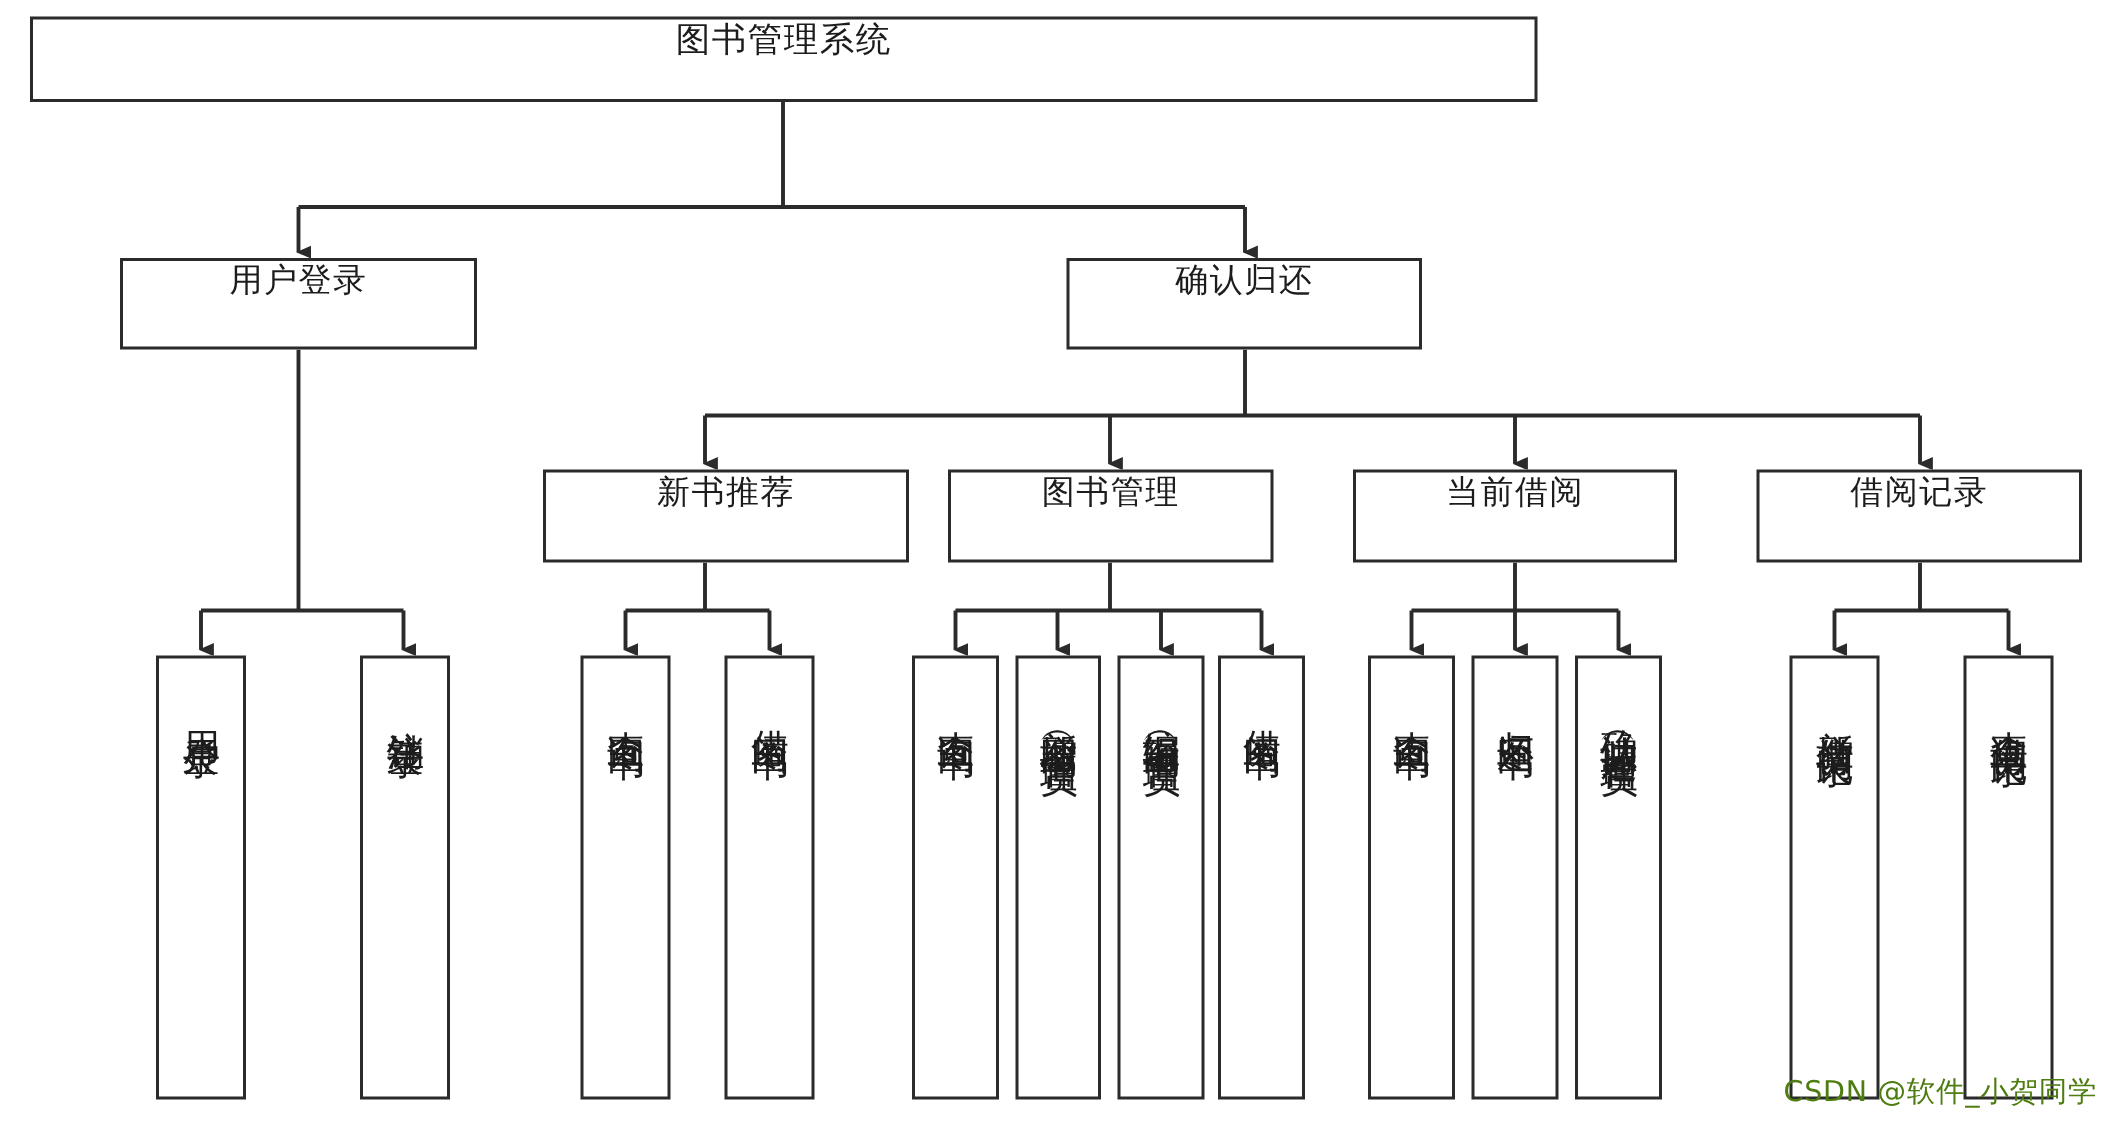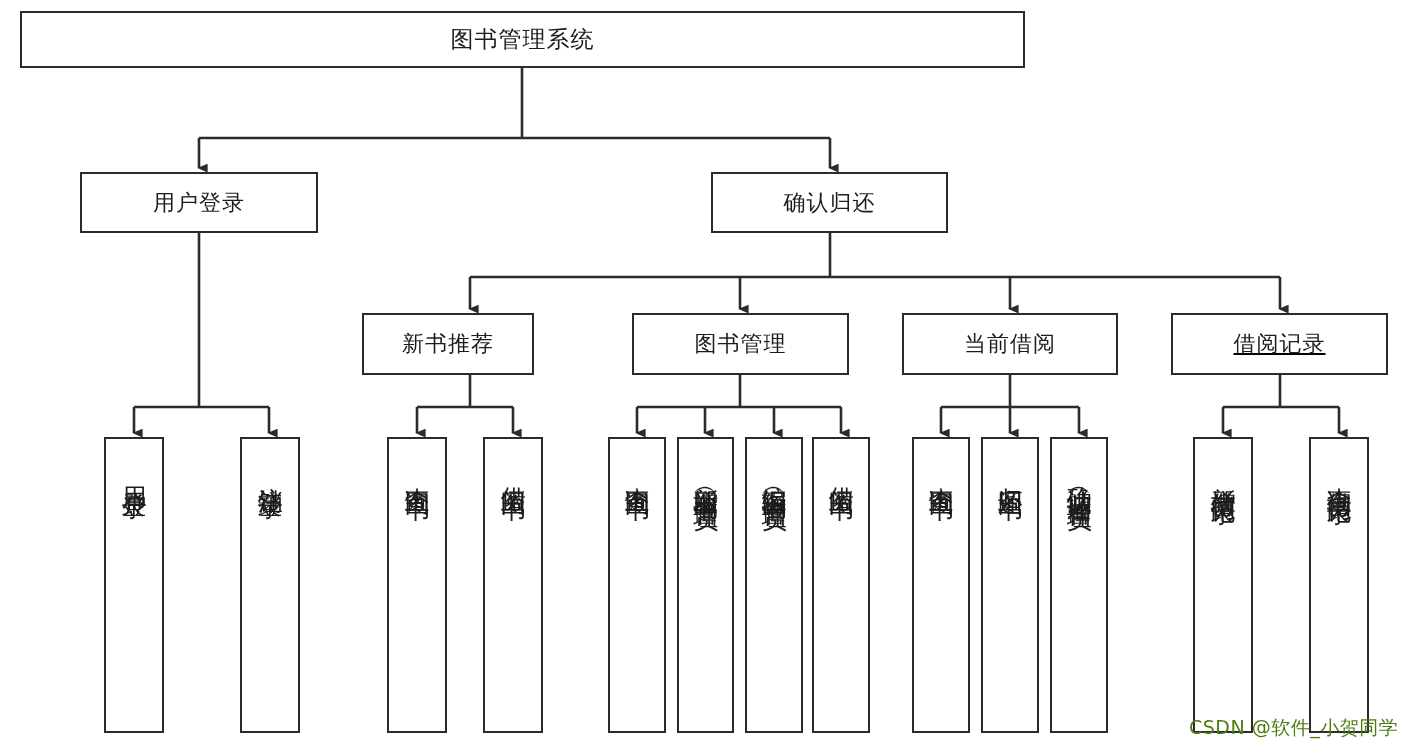--- a/index.html
+++ b/index.html
@@ -21,21 +21,21 @@
     left:0;top:0;
     width:1405px;height:747px;
     pointer-events:none;
   }
   .node{
     position:absolute;
     box-sizing:border-box;
     background:#ffffff;
     border:2.5px solid #2b2b2b;
     display:flex;
-    align-items:center;
+    align-items:flex-start;
     justify-content:center;
     z-index:5;
   }
   .node .label{
     color:#1c1c1c;
     font-size:22px;
     line-height:1.25;
     letter-spacing:1px;
     white-space:nowrap;
     text-align:center;
@@ -126,30 +126,30 @@
     <span class="label">图书管理系统</span>
   </div>
 
   <div class="node" style="left:80px;top:172px;width:238px;height:61px;">
     <span class="label">用户登录</span>
   </div>
   <div class="node" style="left:711px;top:172px;width:237px;height:61px;">
     <span class="label">确认归还</span>
   </div>
 
-  <div class="node" style="left:362px;top:313px;width:172px;height:62px;">
+  <div class="node" style="left:362px;top:313px;width:244px;height:62px;">
     <span class="label">新书推荐</span>
   </div>
   <div class="node" style="left:632px;top:313px;width:217px;height:62px;">
     <span class="label">图书管理</span>
   </div>
   <div class="node" style="left:902px;top:313px;width:216px;height:62px;">
     <span class="label">当前借阅</span>
   </div>
-  <div class="node" style="left:1171px;top:313px;width:217px;height:62px;text-decoration:underline;">
+  <div class="node" style="left:1171px;top:313px;width:217px;height:62px;">
     <span class="label">借阅记录</span>
   </div>
 
   <div class="node leaf" style="left:104px;top:437px;width:60px;height:296px;">
     <span class="label">用户登录</span>
   </div>
   <div class="node leaf" style="left:240px;top:437px;width:60px;height:296px;">
     <span class="label">注销登录</span>
   </div>
 

